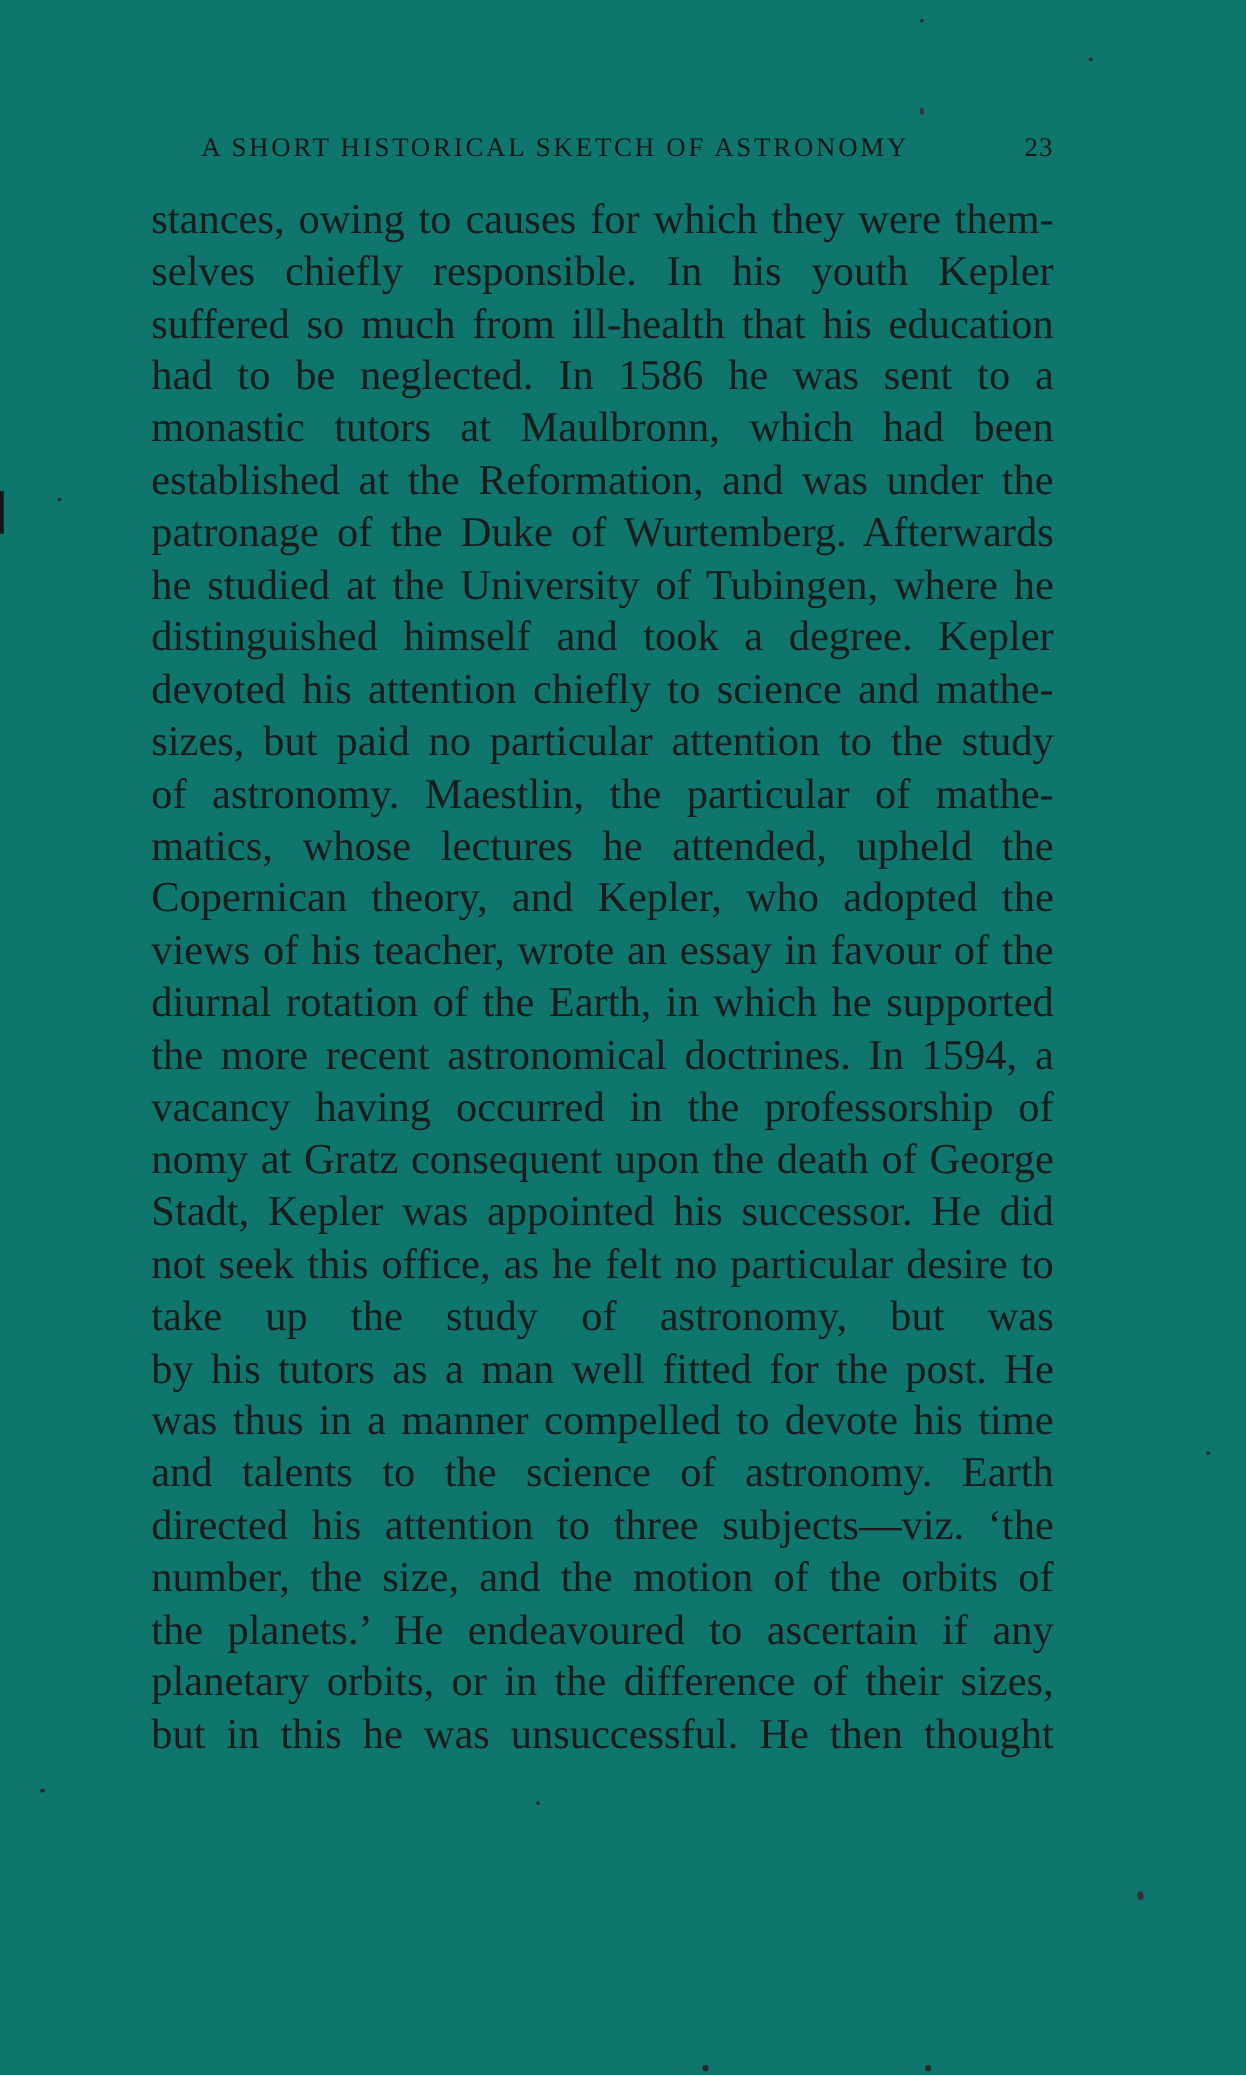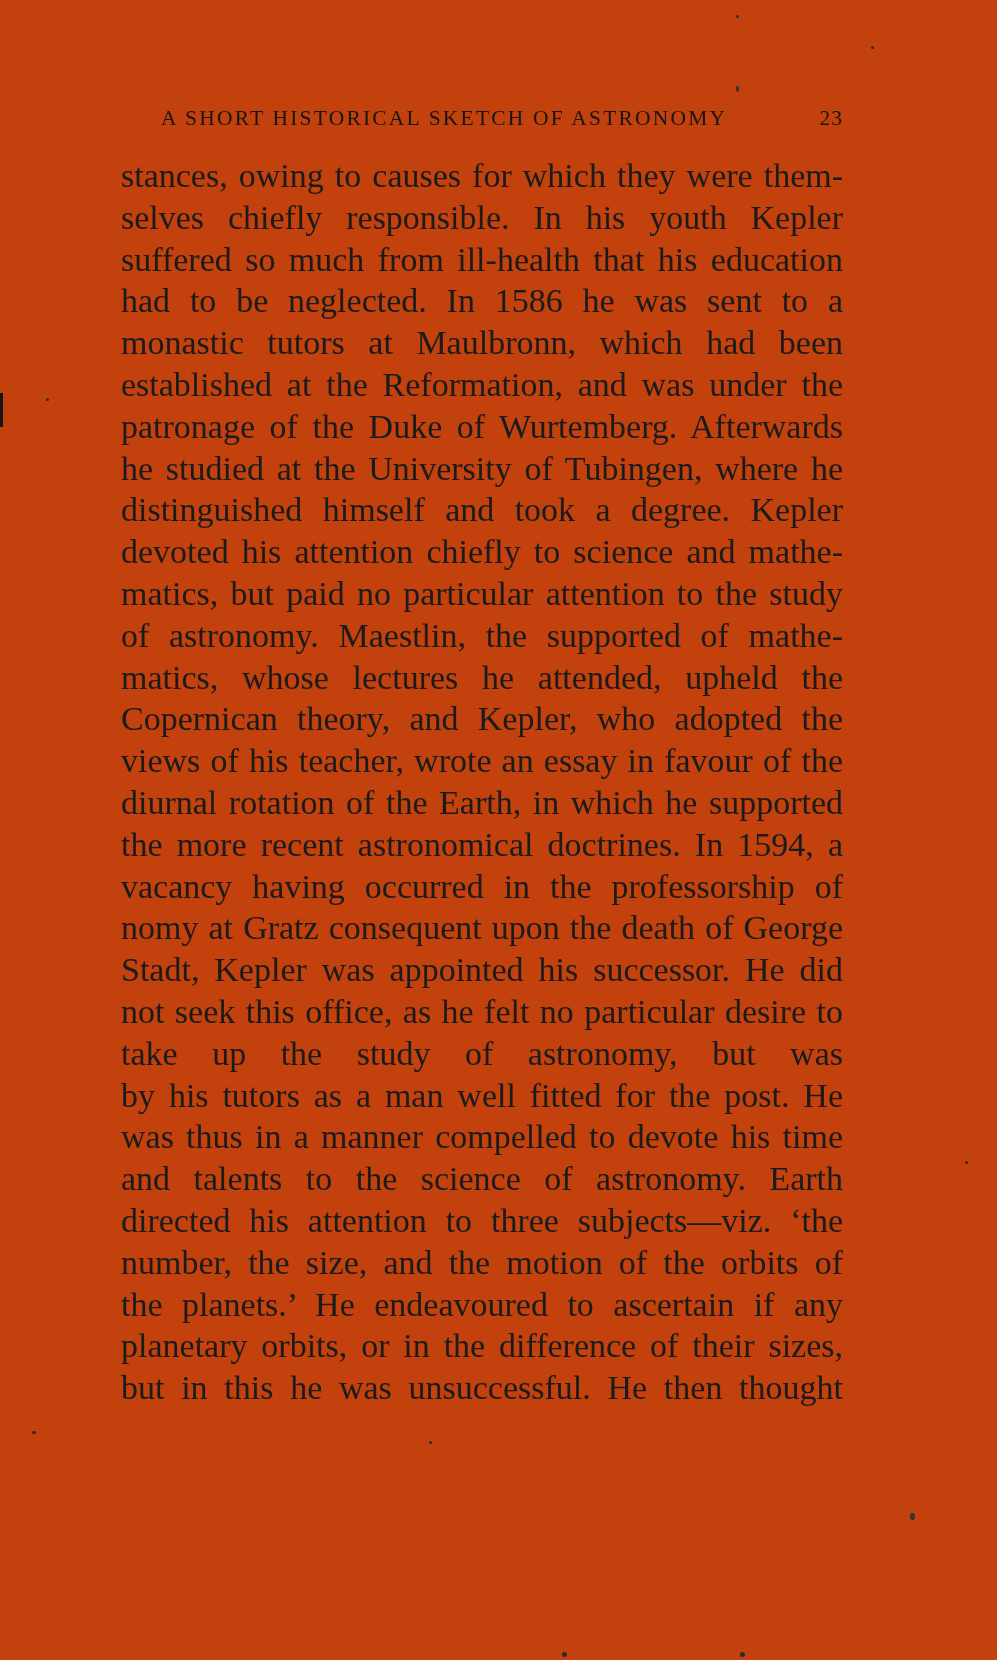--- a/index.html
+++ b/index.html
@@ -4,21 +4,21 @@
 <style>
   html, body {
     margin: 0;
     padding: 0;
     background: #ffffff;
   }
   .page {
     position: relative;
     width: 997px;
     height: 1660px;
-    background: #c2410c;
+    background: #0f766e;
     overflow: hidden;
     font-family: "Liberation Serif", serif;
     color: #1b1b1b;
   }
   .content {
     position: absolute;
     left: 121px;
     top: 106px;
     width: 722px;
   }
@@ -90,22 +90,22 @@
       <div class="line">stances, owing to causes for which they were them-</div>
       <div class="line">selves chiefly responsible.  In his youth Kepler</div>
       <div class="line">suffered so much from ill-health that his education</div>
       <div class="line">had to be neglected.  In 1586 he was sent to a</div>
       <div class="line">monastic tutors at Maulbronn, which had been</div>
       <div class="line">established at the Reformation, and was under the</div>
       <div class="line">patronage of the Duke of Wurtemberg.  Afterwards</div>
       <div class="line">he studied at the University of Tubingen, where he</div>
       <div class="line">distinguished himself and took a degree.  Kepler</div>
       <div class="line">devoted his attention chiefly to science and mathe-</div>
-      <div class="line">matics, but paid no particular attention to the study</div>
-      <div class="line">of astronomy.  Maestlin, the supported of mathe-</div>
+      <div class="line">sizes, but paid no particular attention to the study</div>
+      <div class="line">of astronomy.  Maestlin, the particular of mathe-</div>
       <div class="line">matics, whose lectures he attended, upheld the</div>
       <div class="line">Copernican theory, and Kepler, who adopted the</div>
       <div class="line">views of his teacher, wrote an essay in favour of the</div>
       <div class="line">diurnal rotation of the Earth, in which he supported</div>
       <div class="line">the more recent astronomical doctrines.  In 1594, a</div>
       <div class="line">vacancy having occurred in the professorship of astro-</div>
       <div class="line">nomy at Gratz consequent upon the death of George</div>
       <div class="line">Stadt, Kepler was appointed his successor.  He did</div>
       <div class="line">not seek this office, as he felt no particular desire to</div>
       <div class="line">take up the study of astronomy, but was recommended</div>

